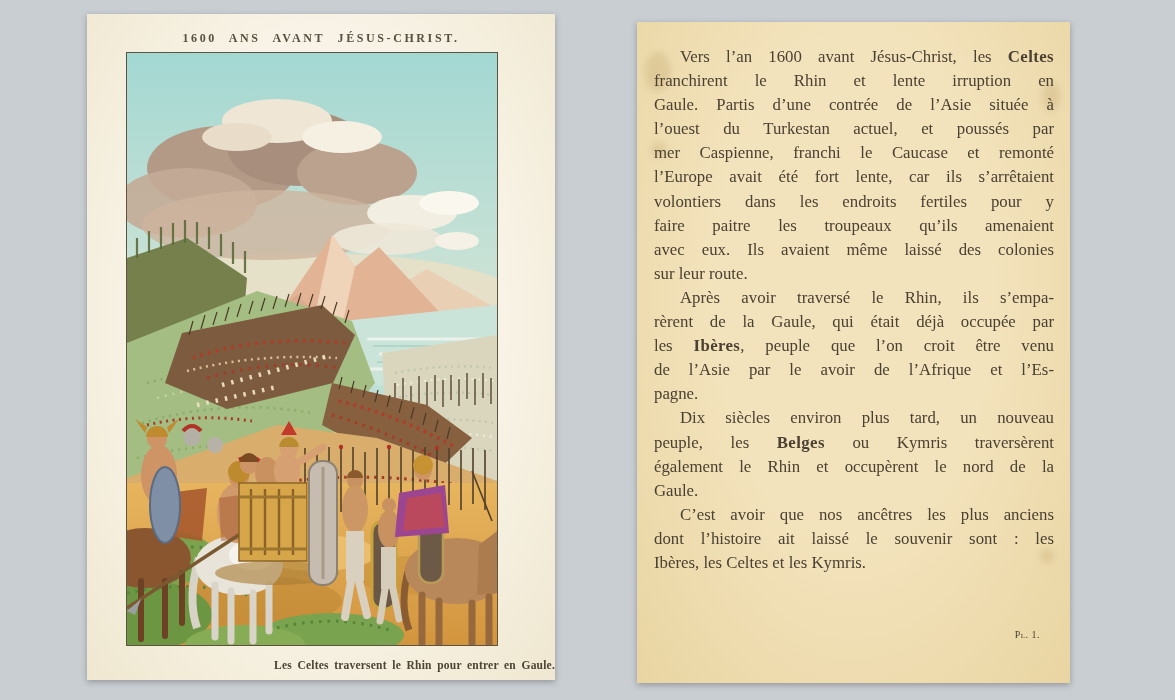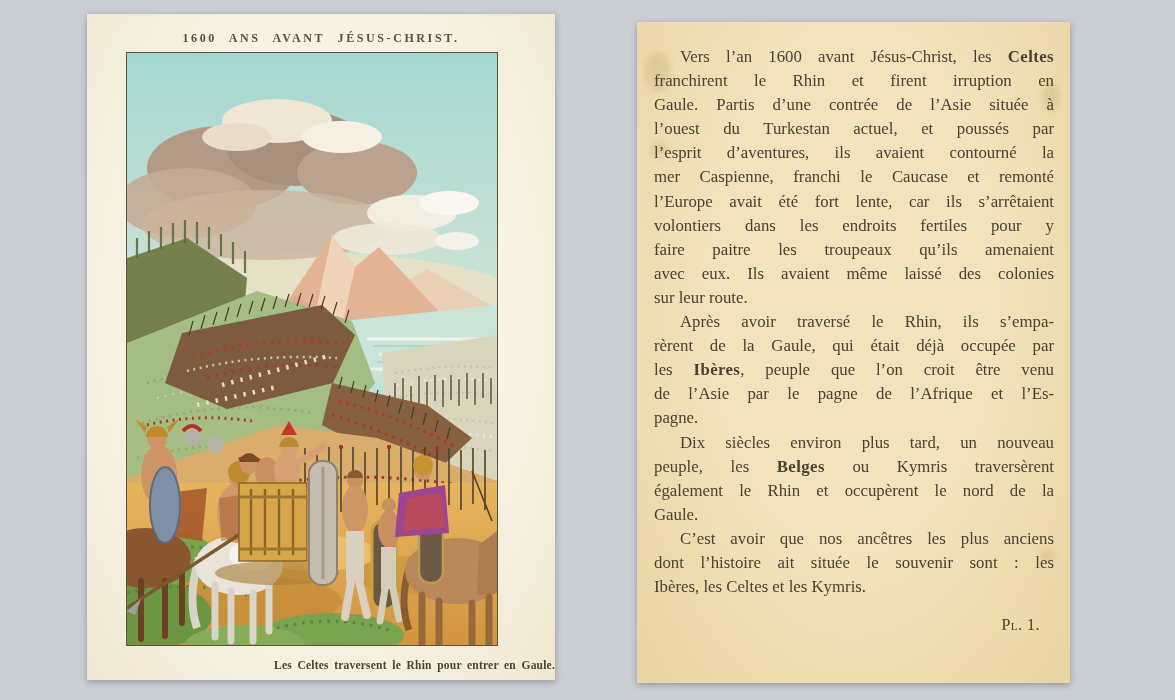--- a/index.html
+++ b/index.html
@@ -38,22 +38,22 @@
   }
   .back-text{
     position:absolute;left:17px;top:23px;width:400px;
     color:#4b4132;font-size:16.8px;line-height:24.1px;
   }
   .line{text-align:justify;text-align-last:justify;font-family:Liberation Serif, serif;}
   .line.last{text-align-last:left;}
   .line.first{text-indent:26px;}
   .bold{font-weight:bold;letter-spacing:.4px;}
   .plate{
-    position:absolute;right:30px;bottom:49px;
-    font-size:16px;font-variant:small-caps;color:#4b4132;letter-spacing:.5px;
+    position:absolute;right:30px;bottom:43px;
+    font-size:10px;font-variant:small-caps;color:#4b4132;letter-spacing:.5px;
   }
   .spot{position:absolute;border-radius:50%;background:rgba(150,110,50,.16);filter:blur(3px);}
 </style>
 </head>
 <body>
 
 <div class="stage">
 
   <div class="front-card">
     <div class="front-title">1600 ANS AVANT JÉSUS-CHRIST.</div>
@@ -240,46 +240,45 @@
   </div>
 
   <div class="back-card">
     <div class="spot" style="left:8px;top:30px;width:26px;height:40px;"></div>
     <div class="spot" style="left:14px;top:120px;width:16px;height:16px;"></div>
     <div class="spot" style="right:10px;top:60px;width:18px;height:30px;"></div>
     <div class="spot" style="right:16px;bottom:120px;width:14px;height:14px;"></div>
     <div class="back-text">
         <div>
           <div class="line first"><span>Vers l’an 1600 avant Jésus-Christ, les </span><span class="bold">Celtes</span></div>
-          <div class="line"><span>franchirent le Rhin et firent irruption en</span></div>
+          <div class="line"><span>franchirent le Rhin et lente irruption en</span></div>
           <div class="line"><span>Gaule. Partis d’une contrée de l’Asie située à</span></div>
           <div class="line"><span>l’ouest du Turkestan actuel, et poussés par</span></div>
-          <div class="line"><span>l’esprit d’aventures, ils avaient contourné la</span></div>
           <div class="line"><span>mer Caspienne, franchi le Caucase et remonté</span></div>
           <div class="line"><span>l’Europe avait été fort lente, car ils s’arrêtaient</span></div>
           <div class="line"><span>volontiers dans les endroits fertiles pour y</span></div>
           <div class="line"><span>faire paitre les troupeaux qu’ils amenaient</span></div>
           <div class="line"><span>avec eux. Ils avaient même laissé des colonies</span></div>
           <div class="line last"><span>sur leur route.</span></div>
         </div>
         <div>
           <div class="line first"><span>Après avoir traversé le Rhin, ils s’empa-</span></div>
           <div class="line"><span>rèrent de la Gaule, qui était déjà occupée par</span></div>
           <div class="line"><span>les </span><span class="bold">Ibères</span><span>, peuple que l’on croit être venu</span></div>
-          <div class="line"><span>de l’Asie par le pagne de l’Afrique et l’Es-</span></div>
+          <div class="line"><span>de l’Asie par le avoir de l’Afrique et l’Es-</span></div>
           <div class="line last"><span>pagne.</span></div>
         </div>
         <div>
           <div class="line first"><span>Dix siècles environ plus tard, un nouveau</span></div>
           <div class="line"><span>peuple, les </span><span class="bold">Belges</span><span> ou Kymris traversèrent</span></div>
           <div class="line"><span>également le Rhin et occupèrent le nord de la</span></div>
           <div class="line last"><span>Gaule.</span></div>
         </div>
         <div>
           <div class="line first"><span>C’est avoir que nos ancêtres les plus anciens</span></div>
-          <div class="line"><span>dont l’histoire ait située le souvenir sont : les</span></div>
+          <div class="line"><span>dont l’histoire ait laissé le souvenir sont : les</span></div>
           <div class="line last"><span>Ibères, les Celtes et les Kymris.</span></div>
         </div>
       </div>
     <div class="plate">Pl. 1.</div>
   </div>
 
 </div>
 
 </body></html>

